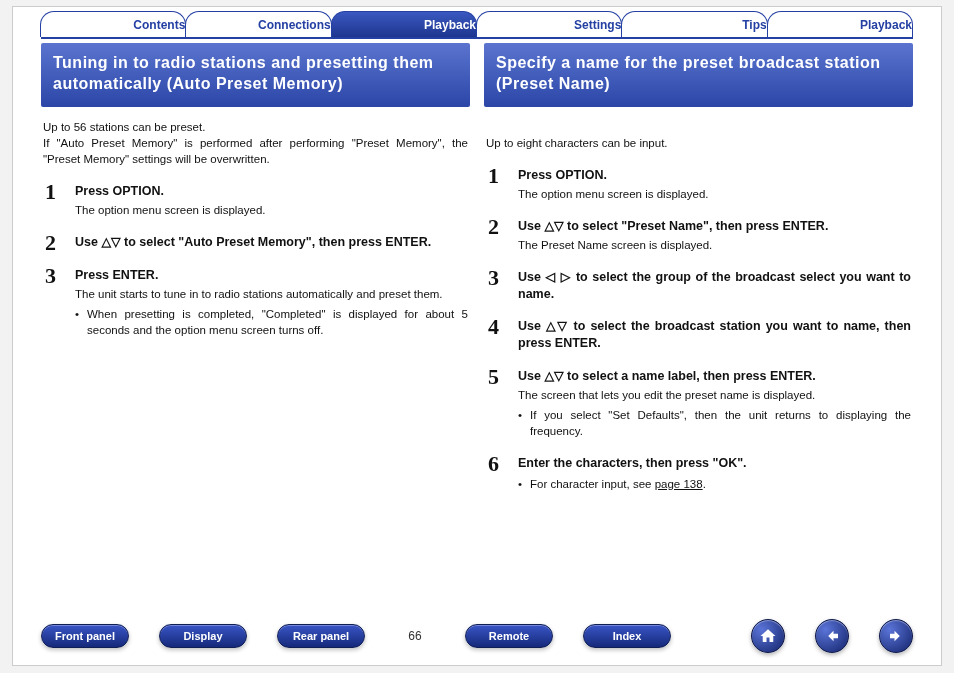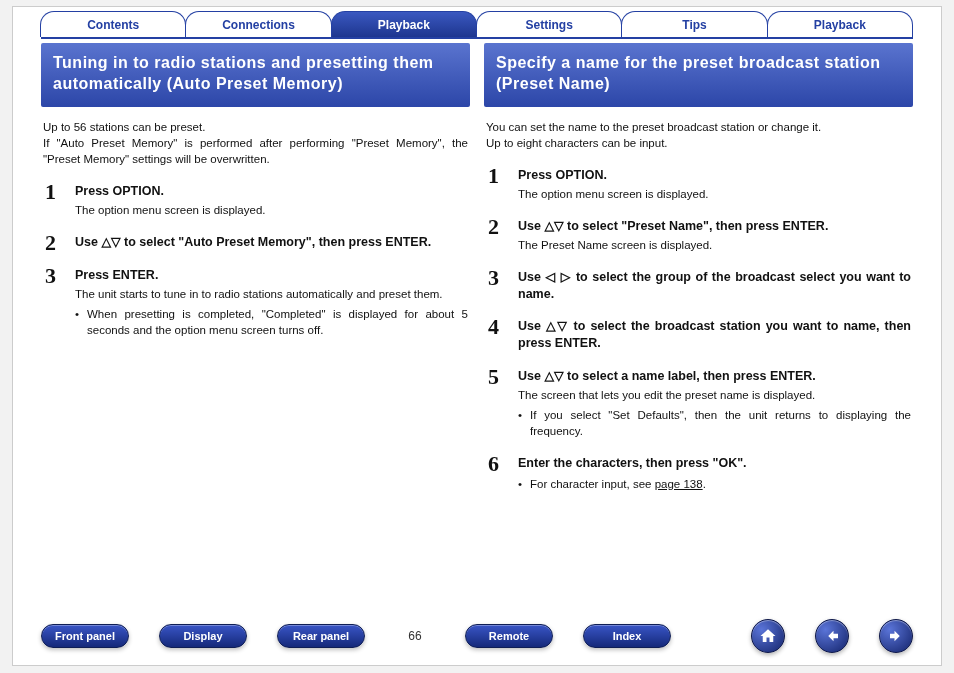--- a/index.html
+++ b/index.html
@@ -36,21 +36,21 @@
     display:flex;
     gap:0;
     justify-content:center;
     padding:4px 28px 0 28px;
   }
   .tab {
     position:relative;
     height:26px;
     line-height:26px;
     flex:1;
-    text-align:center;
+    text-align:right;
     font-size:12px;
     font-weight:bold;
     color: var(--blue);
     border:1px solid var(--blue);
     border-bottom:none;
     border-top-left-radius:14px;
     border-top-right-radius:14px;
     background:#fff;
     margin-left:-1px;
     cursor:pointer;
@@ -218,21 +218,21 @@
           <div class="step-title">Press ENTER.</div>
           <div class="step-sub">The unit starts to tune in to radio stations automatically and preset them.</div>
           <div class="bullet">When presetting is completed, "Completed" is displayed for about 5 seconds and the option menu screen turns off.</div>
         </li>
       </ol>
     </div>
 
     <div class="col">
       <div class="section-title">Specify a name for the preset broadcast station (Preset Name)</div>
       <div class="intro">
-        <span>You can set the name to the preset broadcast station or change it.</span><br>
+        <br>
         <span>Up to eight characters can be input.</span>
       </div>
       <ol class="steps">
         <li>
           <div class="step-title">Press OPTION.</div>
           <div class="step-sub">The option menu screen is displayed.</div>
         </li>
         <li>
           <div class="step-title tri">Use △▽ to select "Preset Name", then press ENTER.</div>
           <div class="step-sub">The Preset Name screen is displayed.</div>

